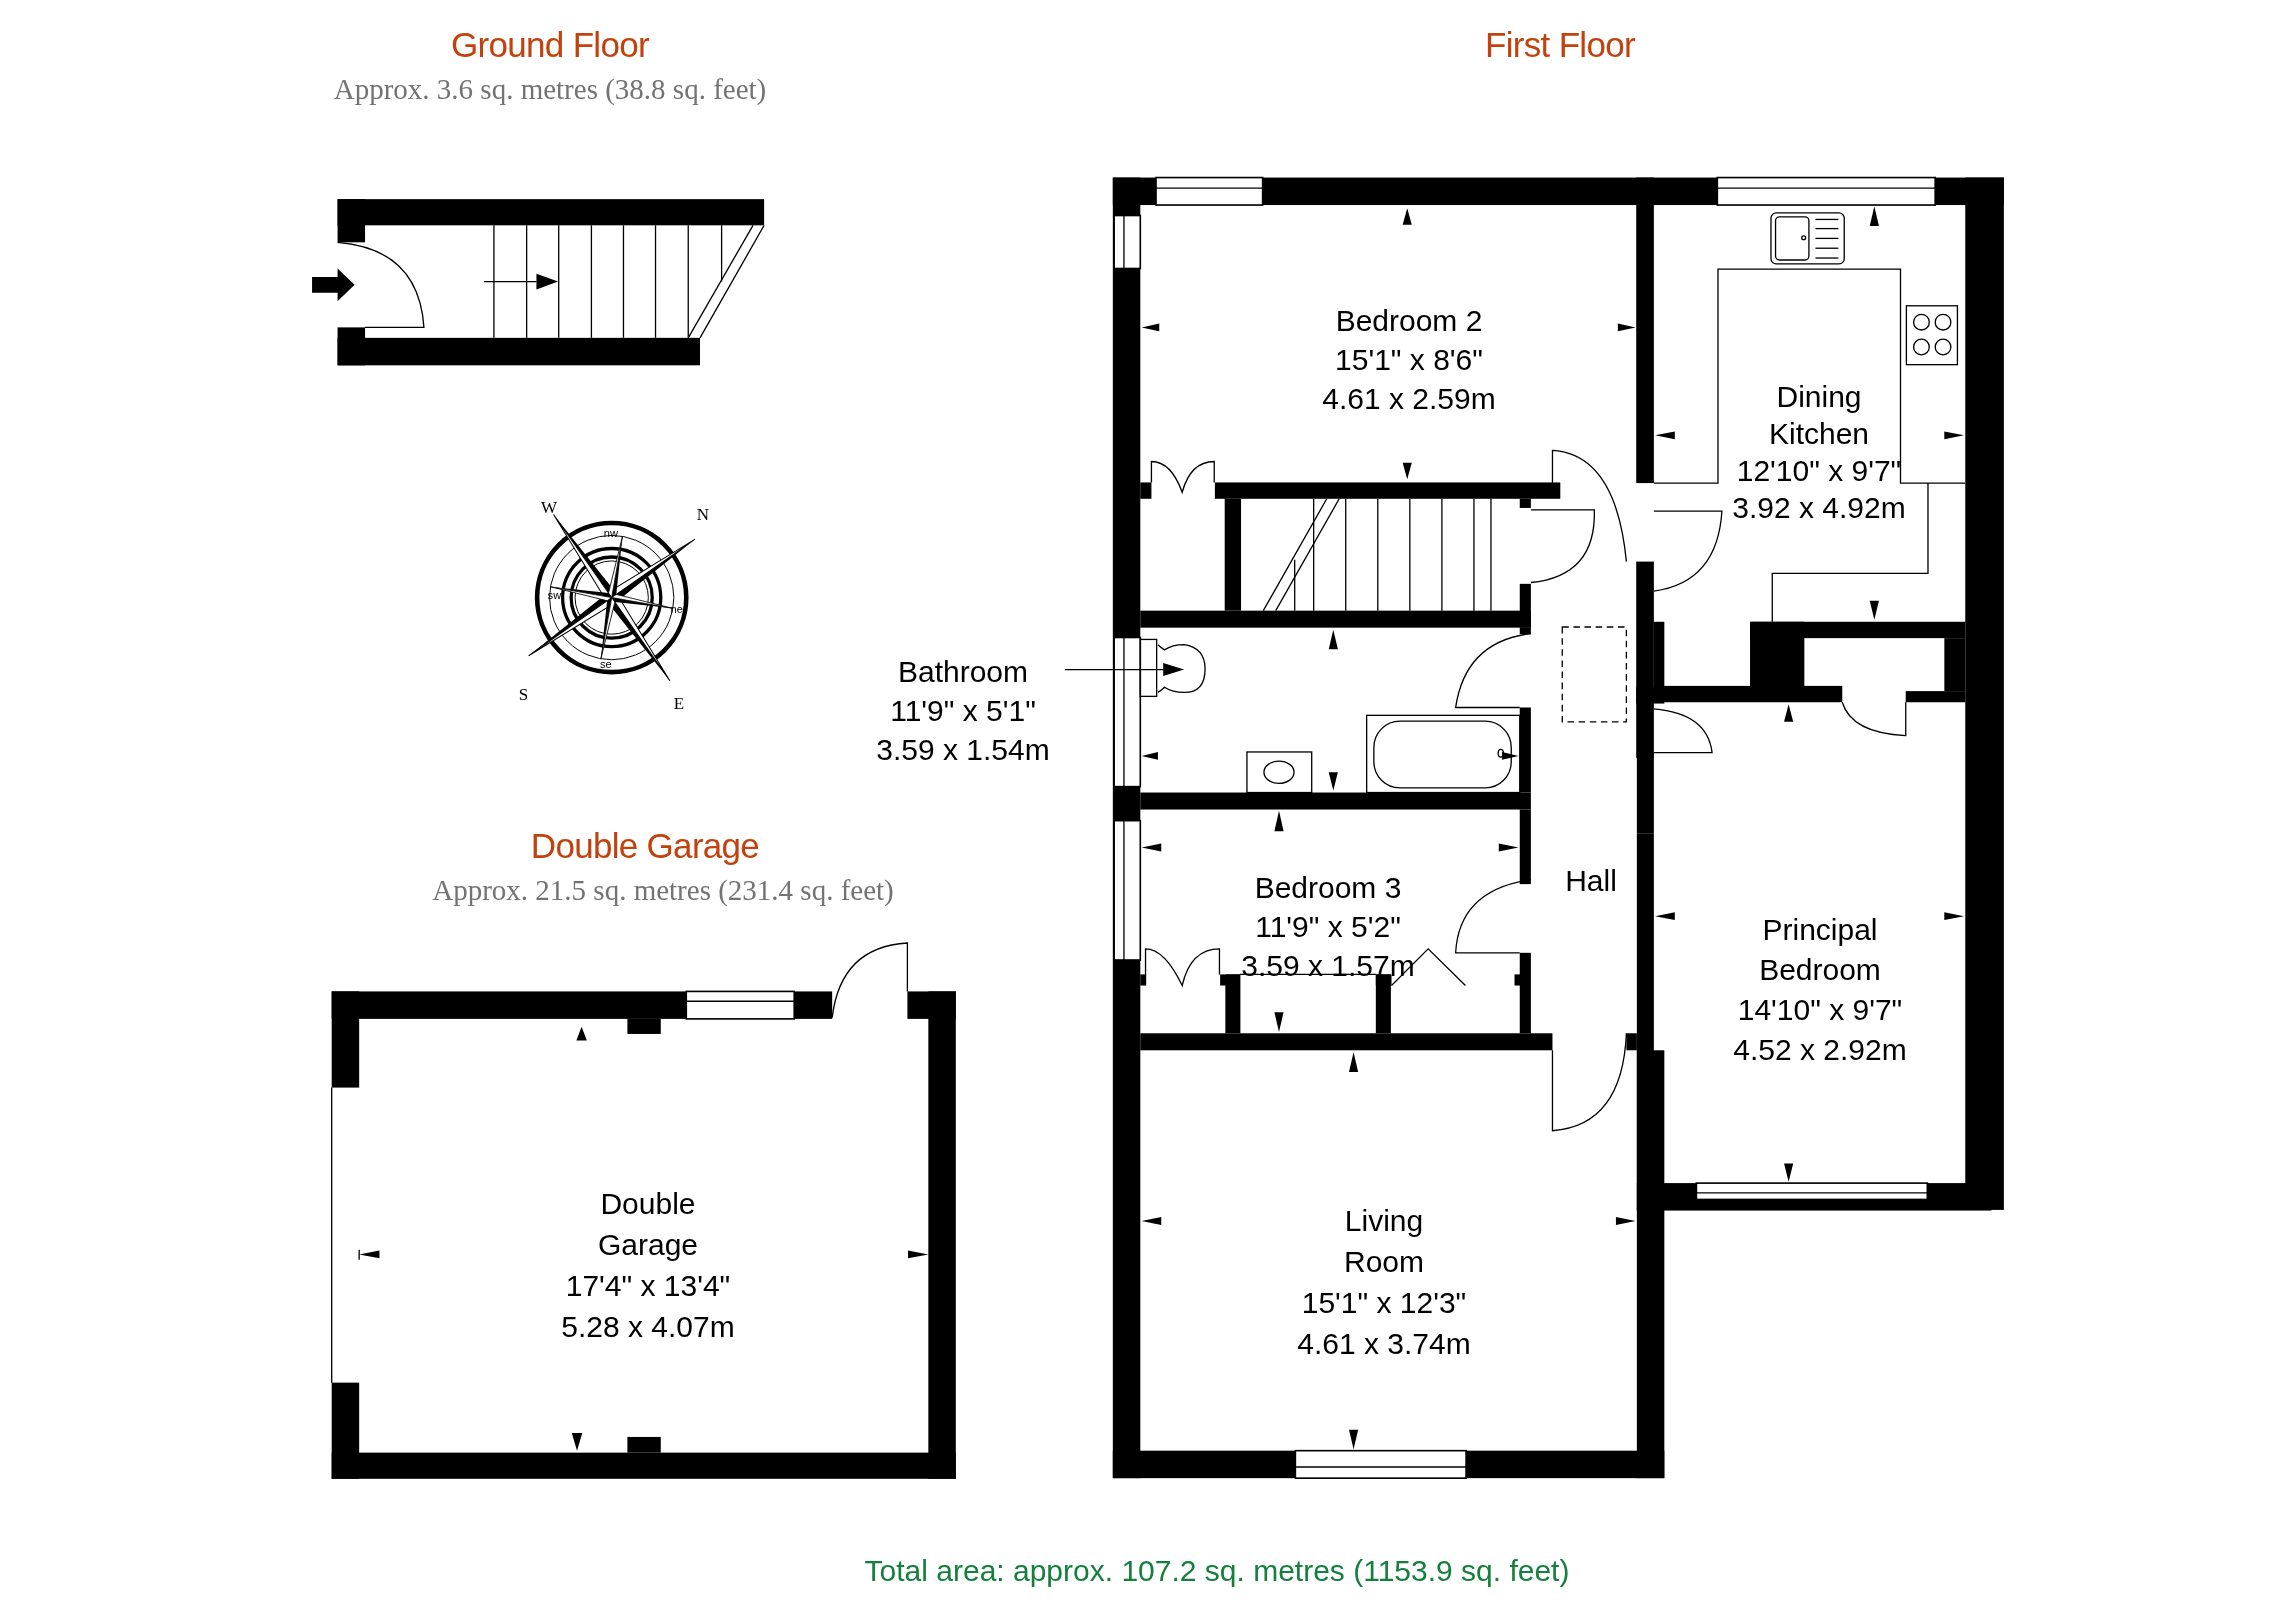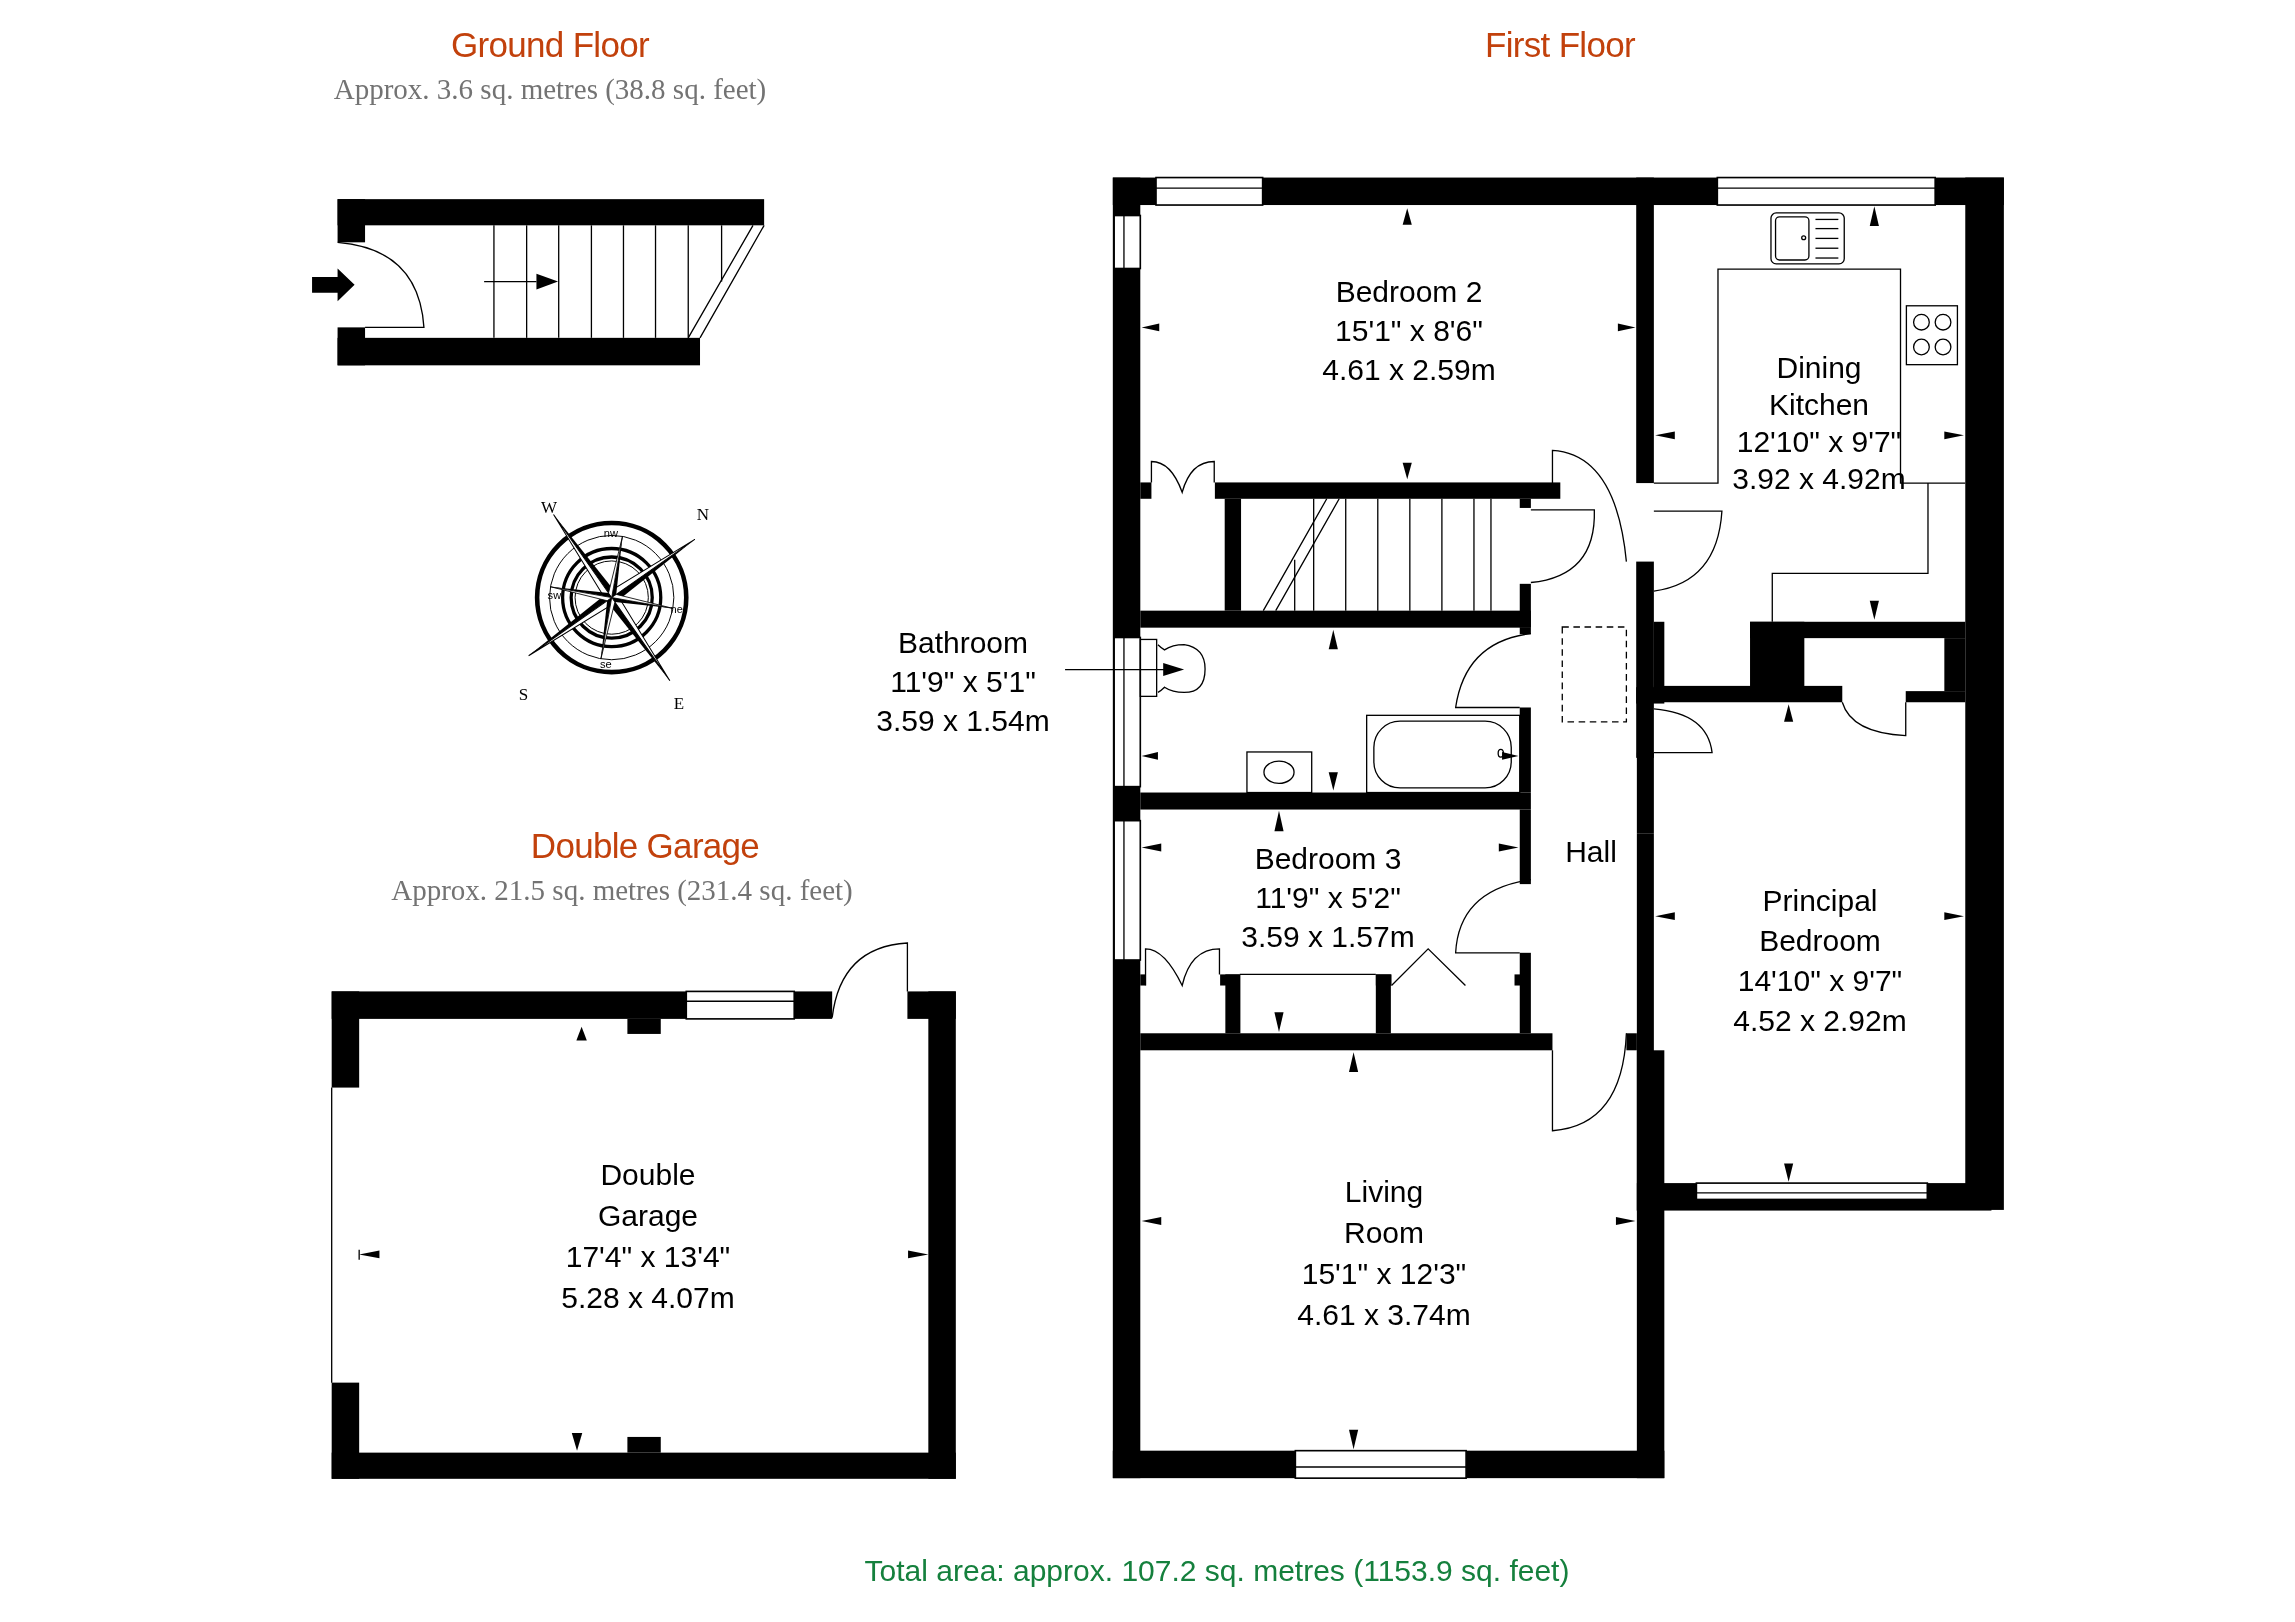--- a/index.html
+++ b/index.html
@@ -5,21 +5,21 @@
   html, body { margin: 0; padding: 0; background: #ffffff; }
   #canvas { position: relative; width: 2295px; height: 1623px; background: #ffffff; overflow: hidden; }
   svg.plan { position: absolute; left: 0; top: 0; }
   .wall { fill: #000000; }
   .thin { fill: none; stroke: #000000; stroke-width: 2; }
   .dash { fill: none; stroke: #000000; stroke-width: 2; stroke-dasharray: 10 7; }
   .win { fill: #ffffff; stroke: #000000; stroke-width: 2.5; }
   .tri { fill: #000000; }
   .title { position: absolute; font-family: "Liberation Sans", sans-serif; font-size: 35px; color: #c2410c; text-align: center; transform: translateX(-50%); white-space: nowrap; letter-spacing: -0.7px; transform-origin: center; }
   .sub { position: absolute; font-family: "Liberation Serif", serif; font-size: 29px; color: #737373; text-align: center; transform: translateX(-50%); white-space: nowrap; }
-  .room { position: absolute; font-family: "Liberation Sans", sans-serif; font-size: 30px; line-height: 39px; color: #000; text-align: center; transform: translateX(-50%); white-space: nowrap; }
+  .room { position: absolute; font-family: "Liberation Sans", sans-serif; font-size: 30px; line-height: 39px; color: #000; text-align: center; transform: translateX(-50%); white-space: nowrap; margin-top: 29px; }
   .room div { display: block; }
   .total { position: absolute; left: 1217px; top: 1554px; font-family: "Liberation Sans", sans-serif; font-size: 30px; color: #15803d; transform: translateX(-50%); white-space: nowrap; }
   .compass-label { font-family: "Liberation Serif", serif; font-size: 26px; fill: #000; }
   .compass-small { font-family: "Liberation Sans", sans-serif; font-size: 17px; fill: #000; }
 </style>
 </head>
 <body>
 
 <div id="canvas">
 
@@ -270,21 +270,21 @@
       <polygon class="tri" points="2530,1400 2560,1394 2560,1406"></polygon>
       <polygon class="tri" points="3002,1400 2972,1394 2972,1406"></polygon>
     </g>
   </g>
 </svg>
 
 <div class="title" style="left:550px; top:25px;">Ground Floor</div>
 <div class="sub" style="left:550px; top:73px;">Approx. 3.6 sq. metres (38.8 sq. feet)</div>
 <div class="title" style="left:1560px; top:25px;">First Floor</div>
 <div class="title" style="left:645px; top:826px;">Double Garage</div>
-<div class="sub" style="left:622px; top:874px;">Approx. 21.5 sq. metres (231.4 sq. feet)</div>
+<div class="sub" style="left:663px; top:874px;">Approx. 21.5 sq. metres (231.4 sq. feet)</div>
 
 <div class="room" style="left:1409px; top:272px;">
   <div>Bedroom 2</div>
   <div>15'1" x 8'6"</div>
   <div>4.61 x 2.59m</div>
 </div>
 
 <div class="room" style="left:1819px; top:349px; line-height:37px;">
   <div>Dining</div>
   <div>Kitchen</div>

